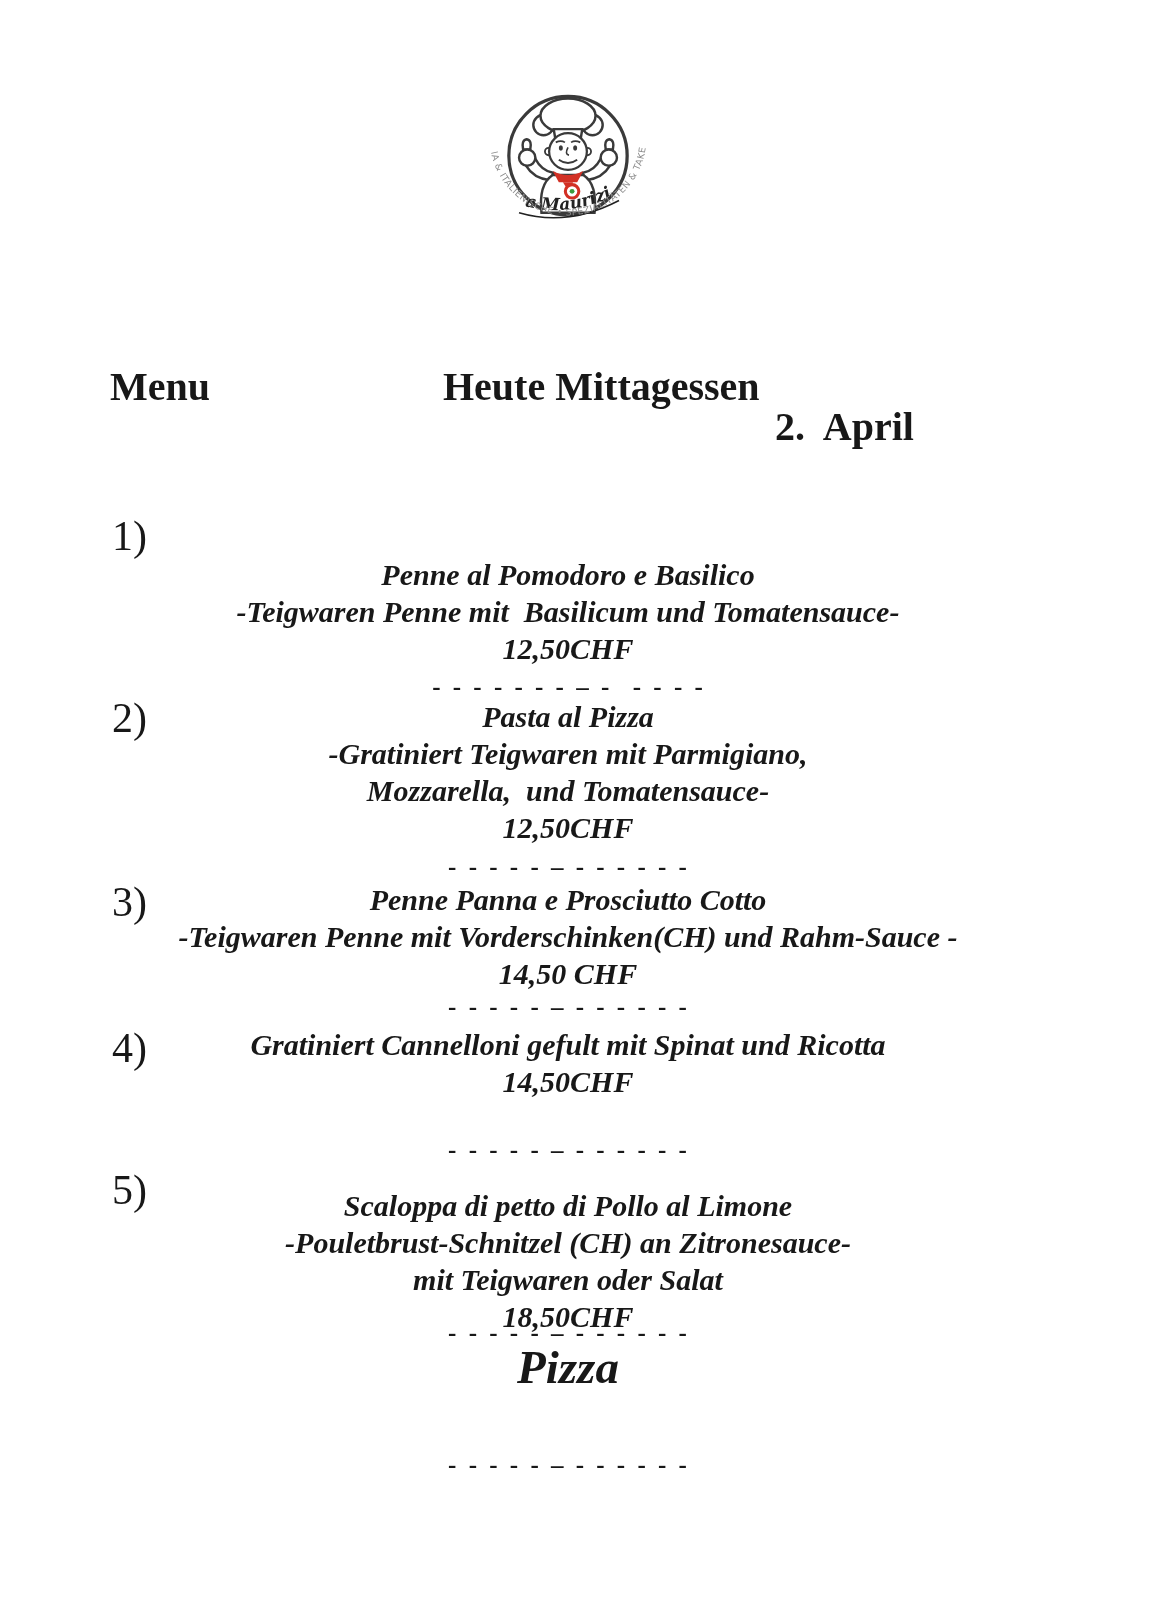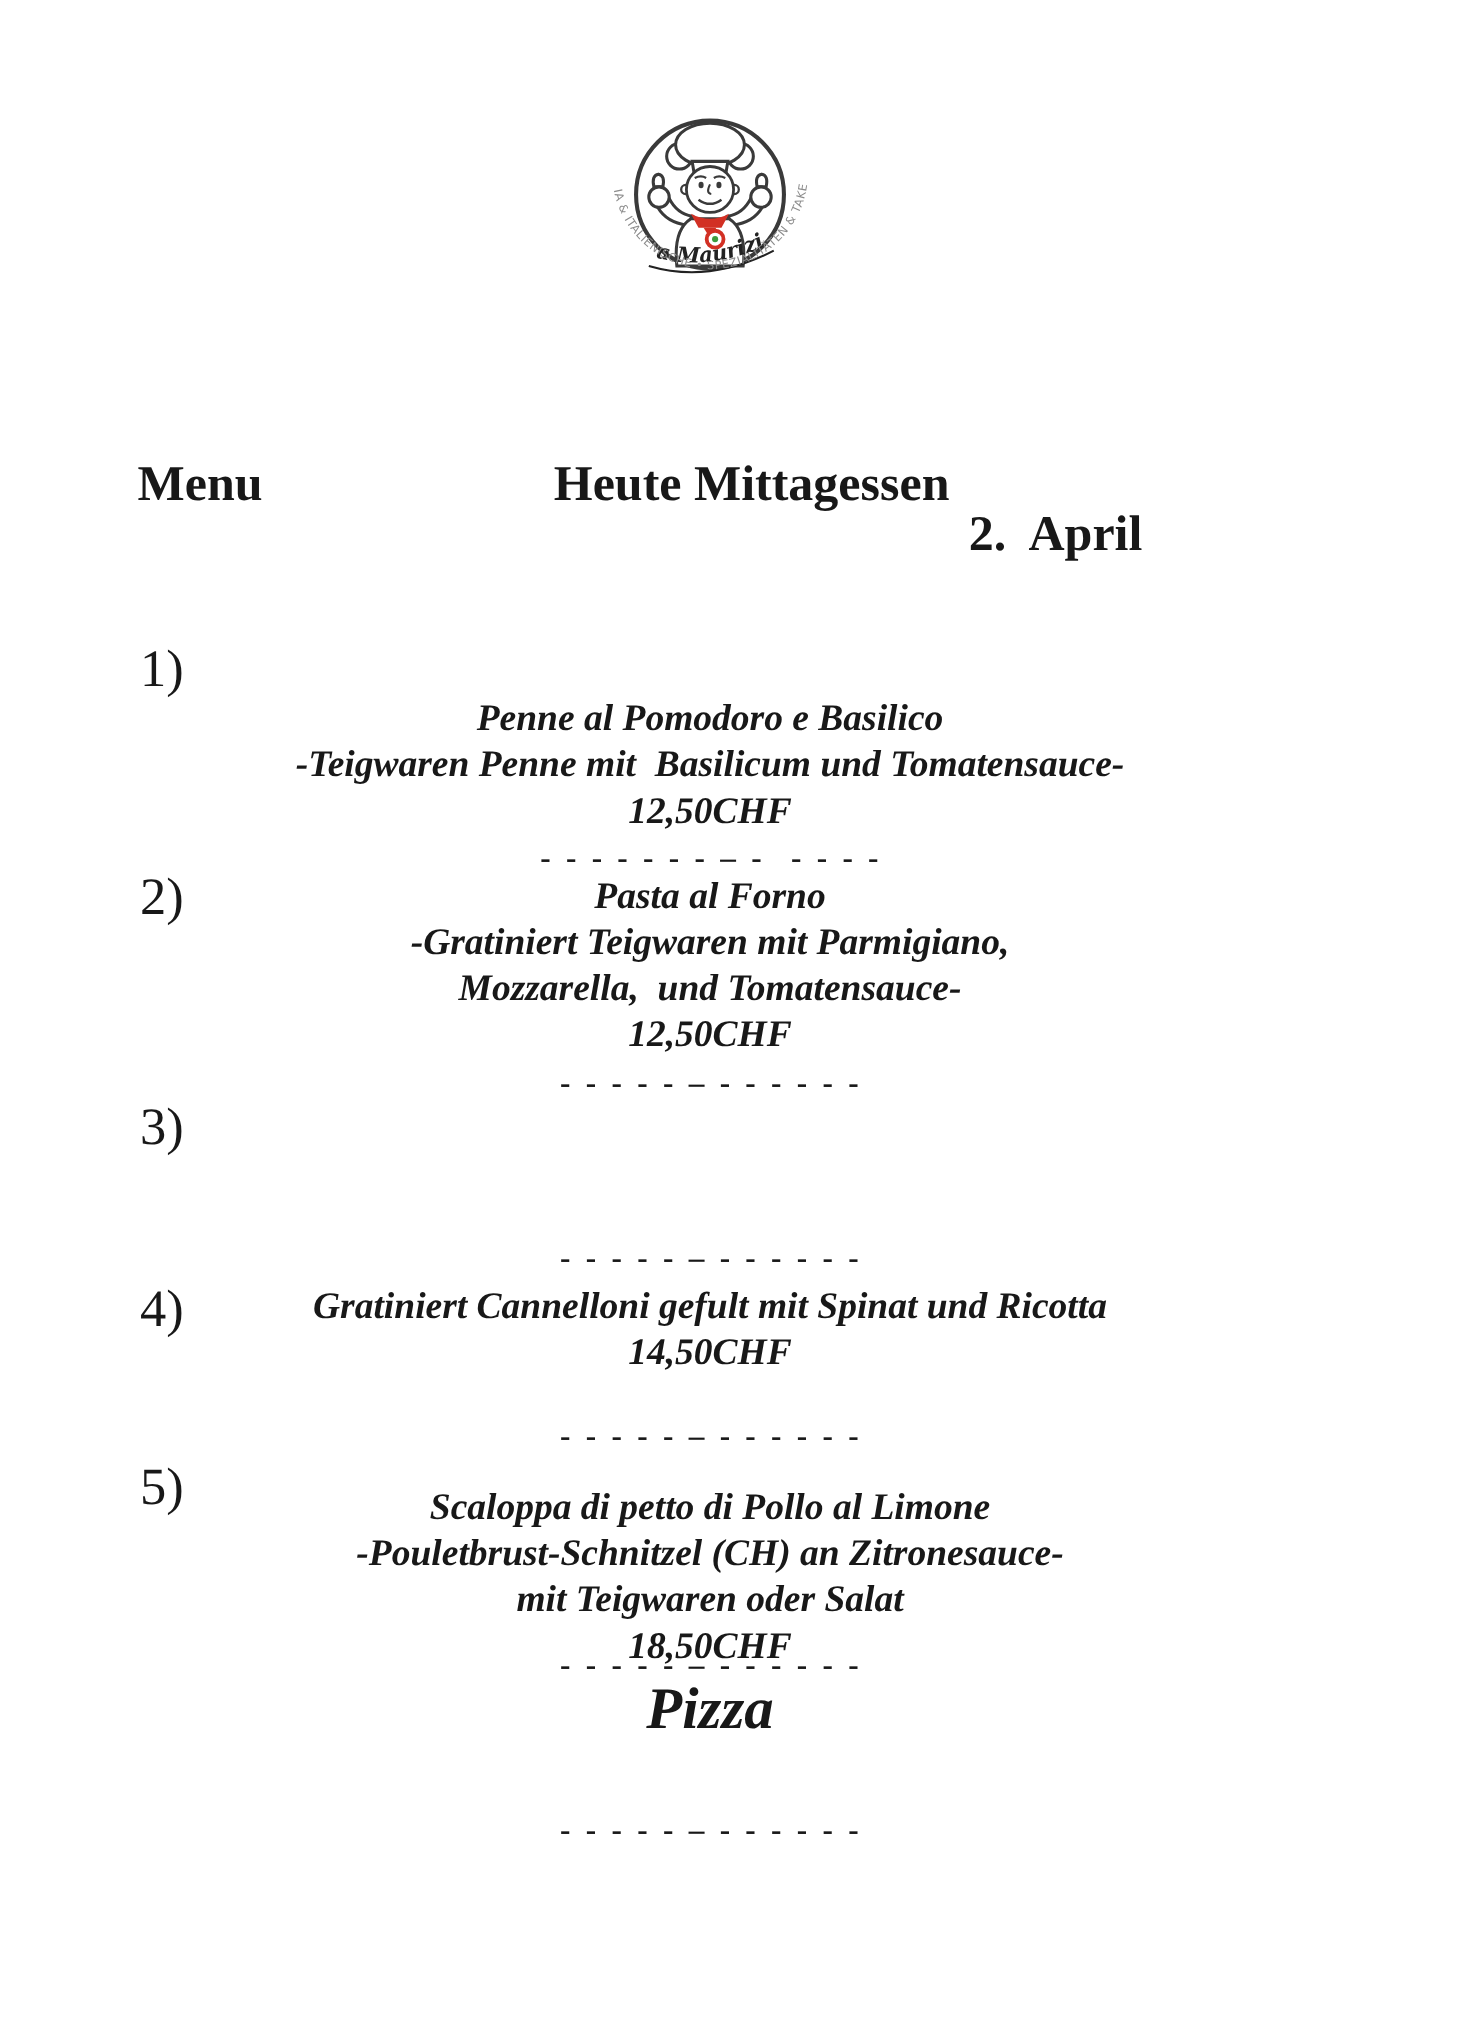--- a/index.html
+++ b/index.html
@@ -106,27 +106,32 @@
   <div class="num n5">5)</div>
 
   <div class="block b1">
     <div class="line">Penne al Pomodoro e Basilico</div>
     <div class="line">-Teigwaren Penne mit  Basilicum und Tomatensauce-</div>
     <div class="line">12,50CHF</div>
   </div>
   <div class="sep s1">- - - - - - - – -  - - - -</div>
 
   <div class="block b2">
-    <div class="line">Pasta al Forno</div>
+    <div class="line">Pasta al Pizza</div>
     <div class="line">-Gratiniert Teigwaren mit Parmigiano,</div>
     <div class="line">Mozzarella,  und Tomatensauce-</div>
     <div class="line">12,50CHF</div>
   </div>
   <div class="sep s2">- - - - - – - - - - - -</div>
 
+  <div class="block b3">
+    <div class="line">Penne Panna e Prosciutto Cotto</div>
+    <div class="line">-Teigwaren Penne mit Vorderschinken(CH) und Rahm-Sauce -</div>
+    <div class="line">14,50 CHF</div>
+  </div>
   <div class="sep s3">- - - - - – - - - - - -</div>
 
   <div class="block b4">
     <div class="line">Gratiniert Cannelloni gefult mit Spinat und Ricotta</div>
     <div class="line">14,50CHF</div>
   </div>
   <div class="sep s4">- - - - - – - - - - - -</div>
 
   <div class="block b5">
     <div class="line">Scaloppa di petto di Pollo al Limone</div>

